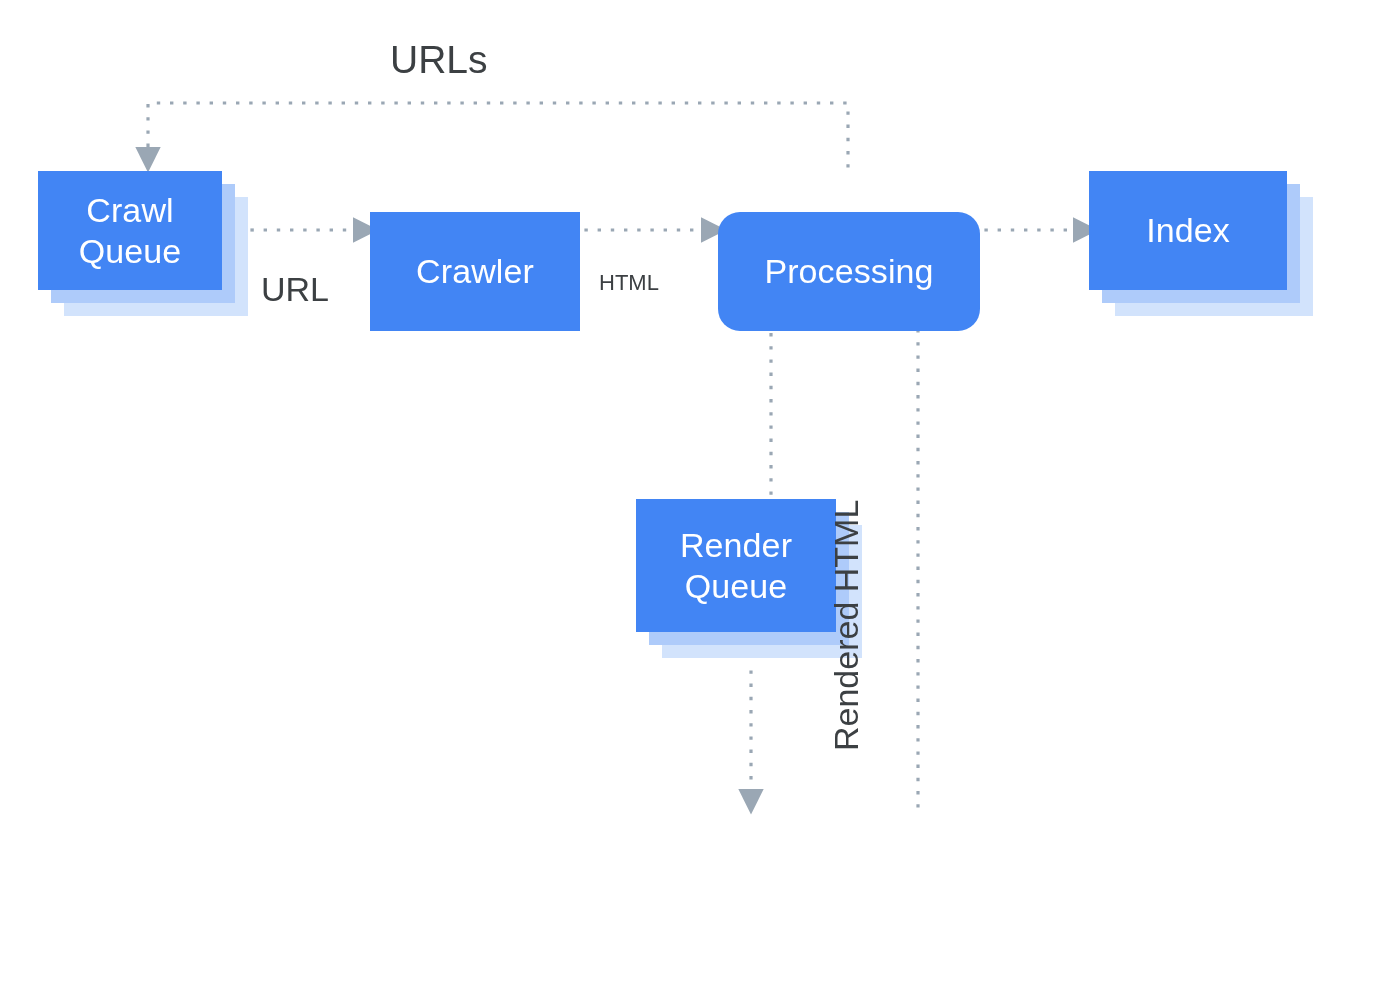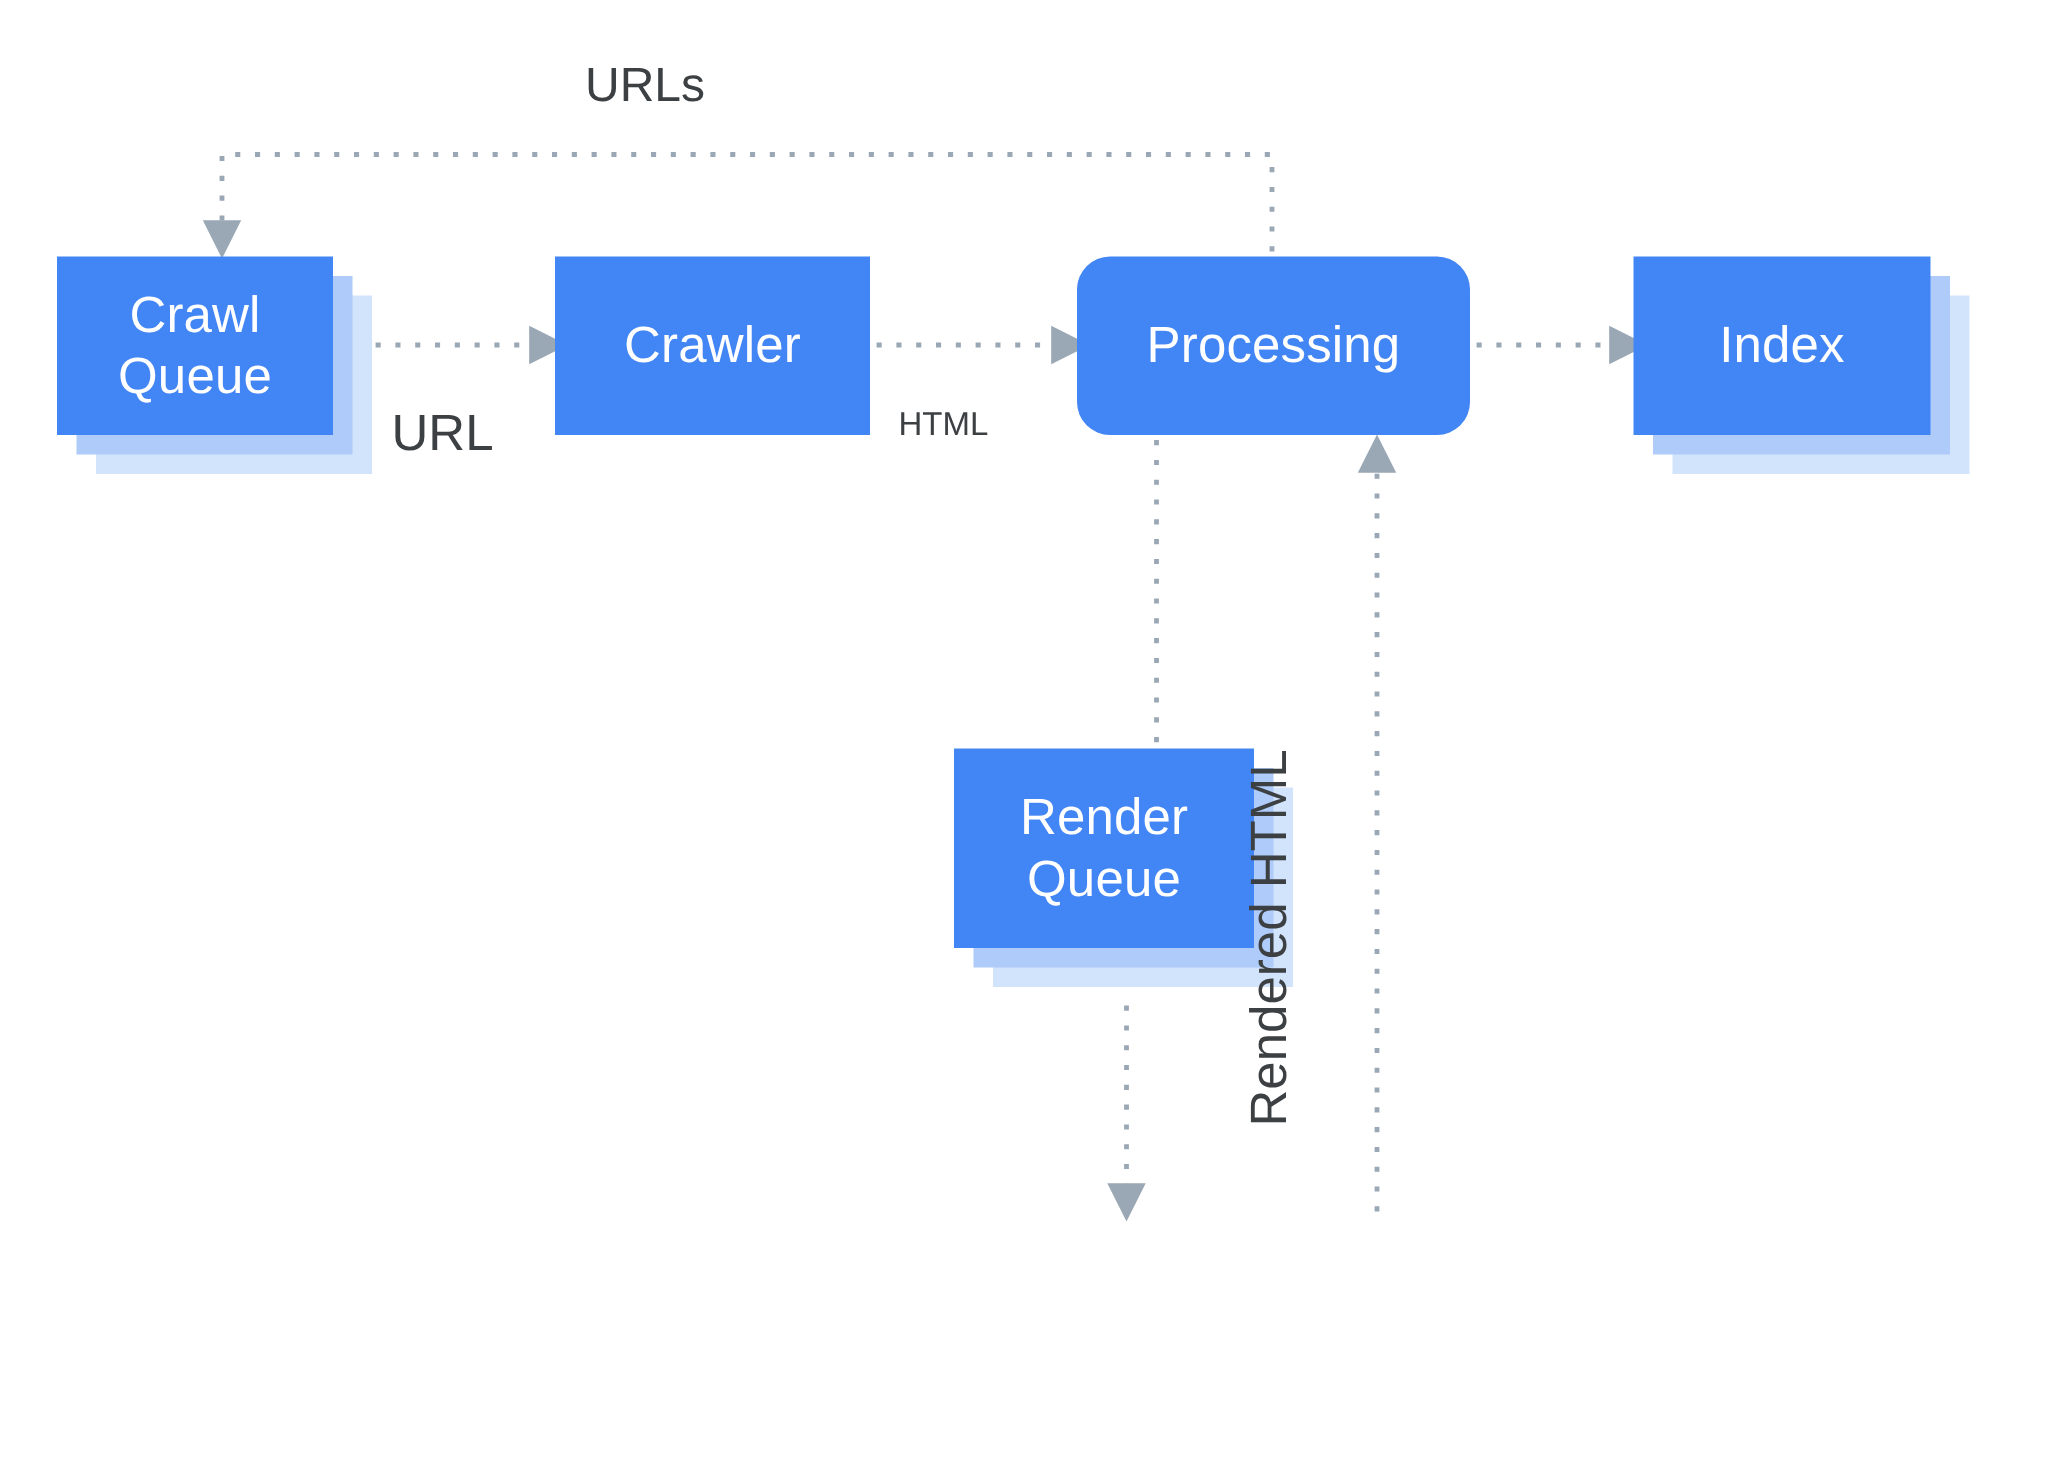--- a/index.html
+++ b/index.html
@@ -41,20 +41,21 @@
     letter-spacing: 0.1px;
     z-index: 5;
   }
   .node .node-label {
     display: block;
     white-space: pre-line;
     padding: 0 6px;
   }
   .plain {
     background: #4285F4;
+    margin-top: 41px;
   }
   
   .stack { background: transparent; }
   .stack .layer-back,
   .stack .layer-mid,
   .stack .face {
     position: absolute;
     left: 0;
     top: 0;
     width: 100%;
@@ -147,21 +148,21 @@
 
   <div class="node stack" style="left:636px; top:499px; width:200px; height:133px; font-size:34px;">
     <span class="layer-back"></span>
     <span class="layer-mid"></span>
     <span class="face"></span>
     <span class="node-label">Render
 Queue</span>
   </div>
 
 
-  <div class="edge-label" style="left:390px; top:38px; font-size:32px;text-align:right;">URLs</div>
+  <div class="edge-label" style="left:390px; top:38px; font-size:39px;text-align:right;">URLs</div>
 
   <div class="edge-label" style="left:261px; top:270px; font-size:34px;">URL</div>
 
   <div class="edge-label" style="left:599px; top:270px; font-size:22px;">HTML</div>
 
   <div class="edge-label rot" style="left:866px; top:712px; font-size:34px;">Rendered HTML</div>
 
 </div>
 
 </body></html>

